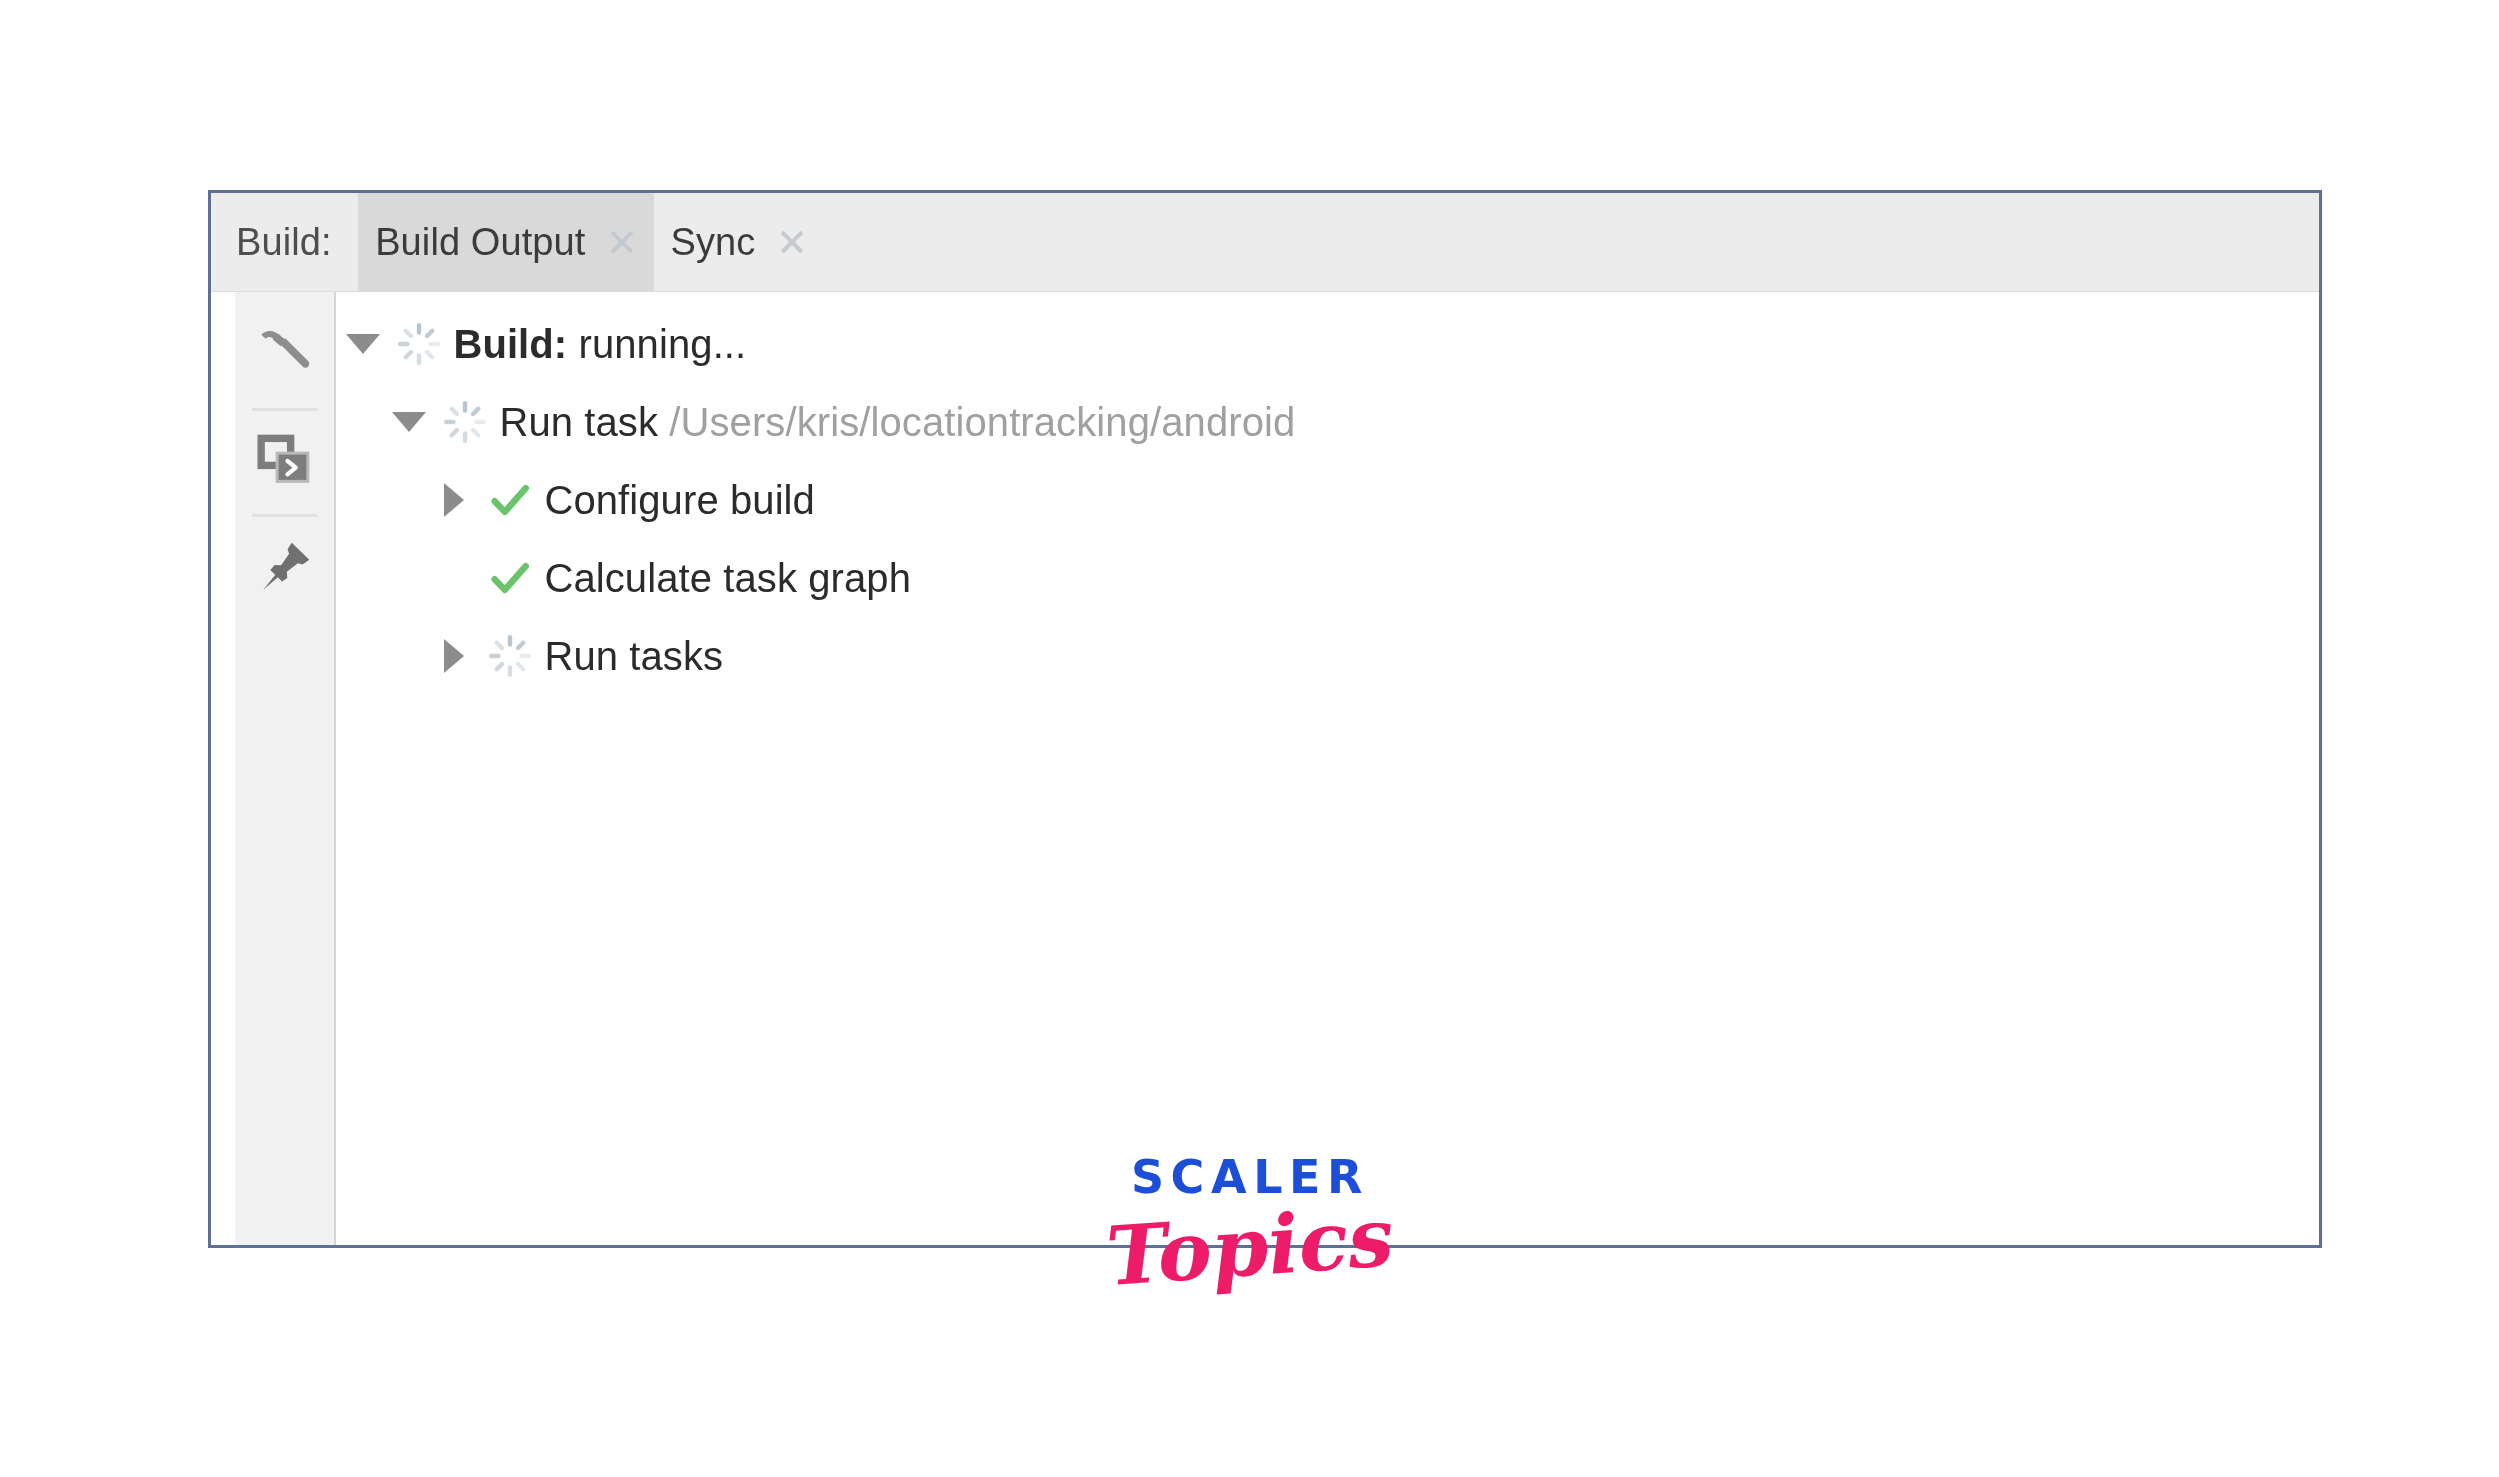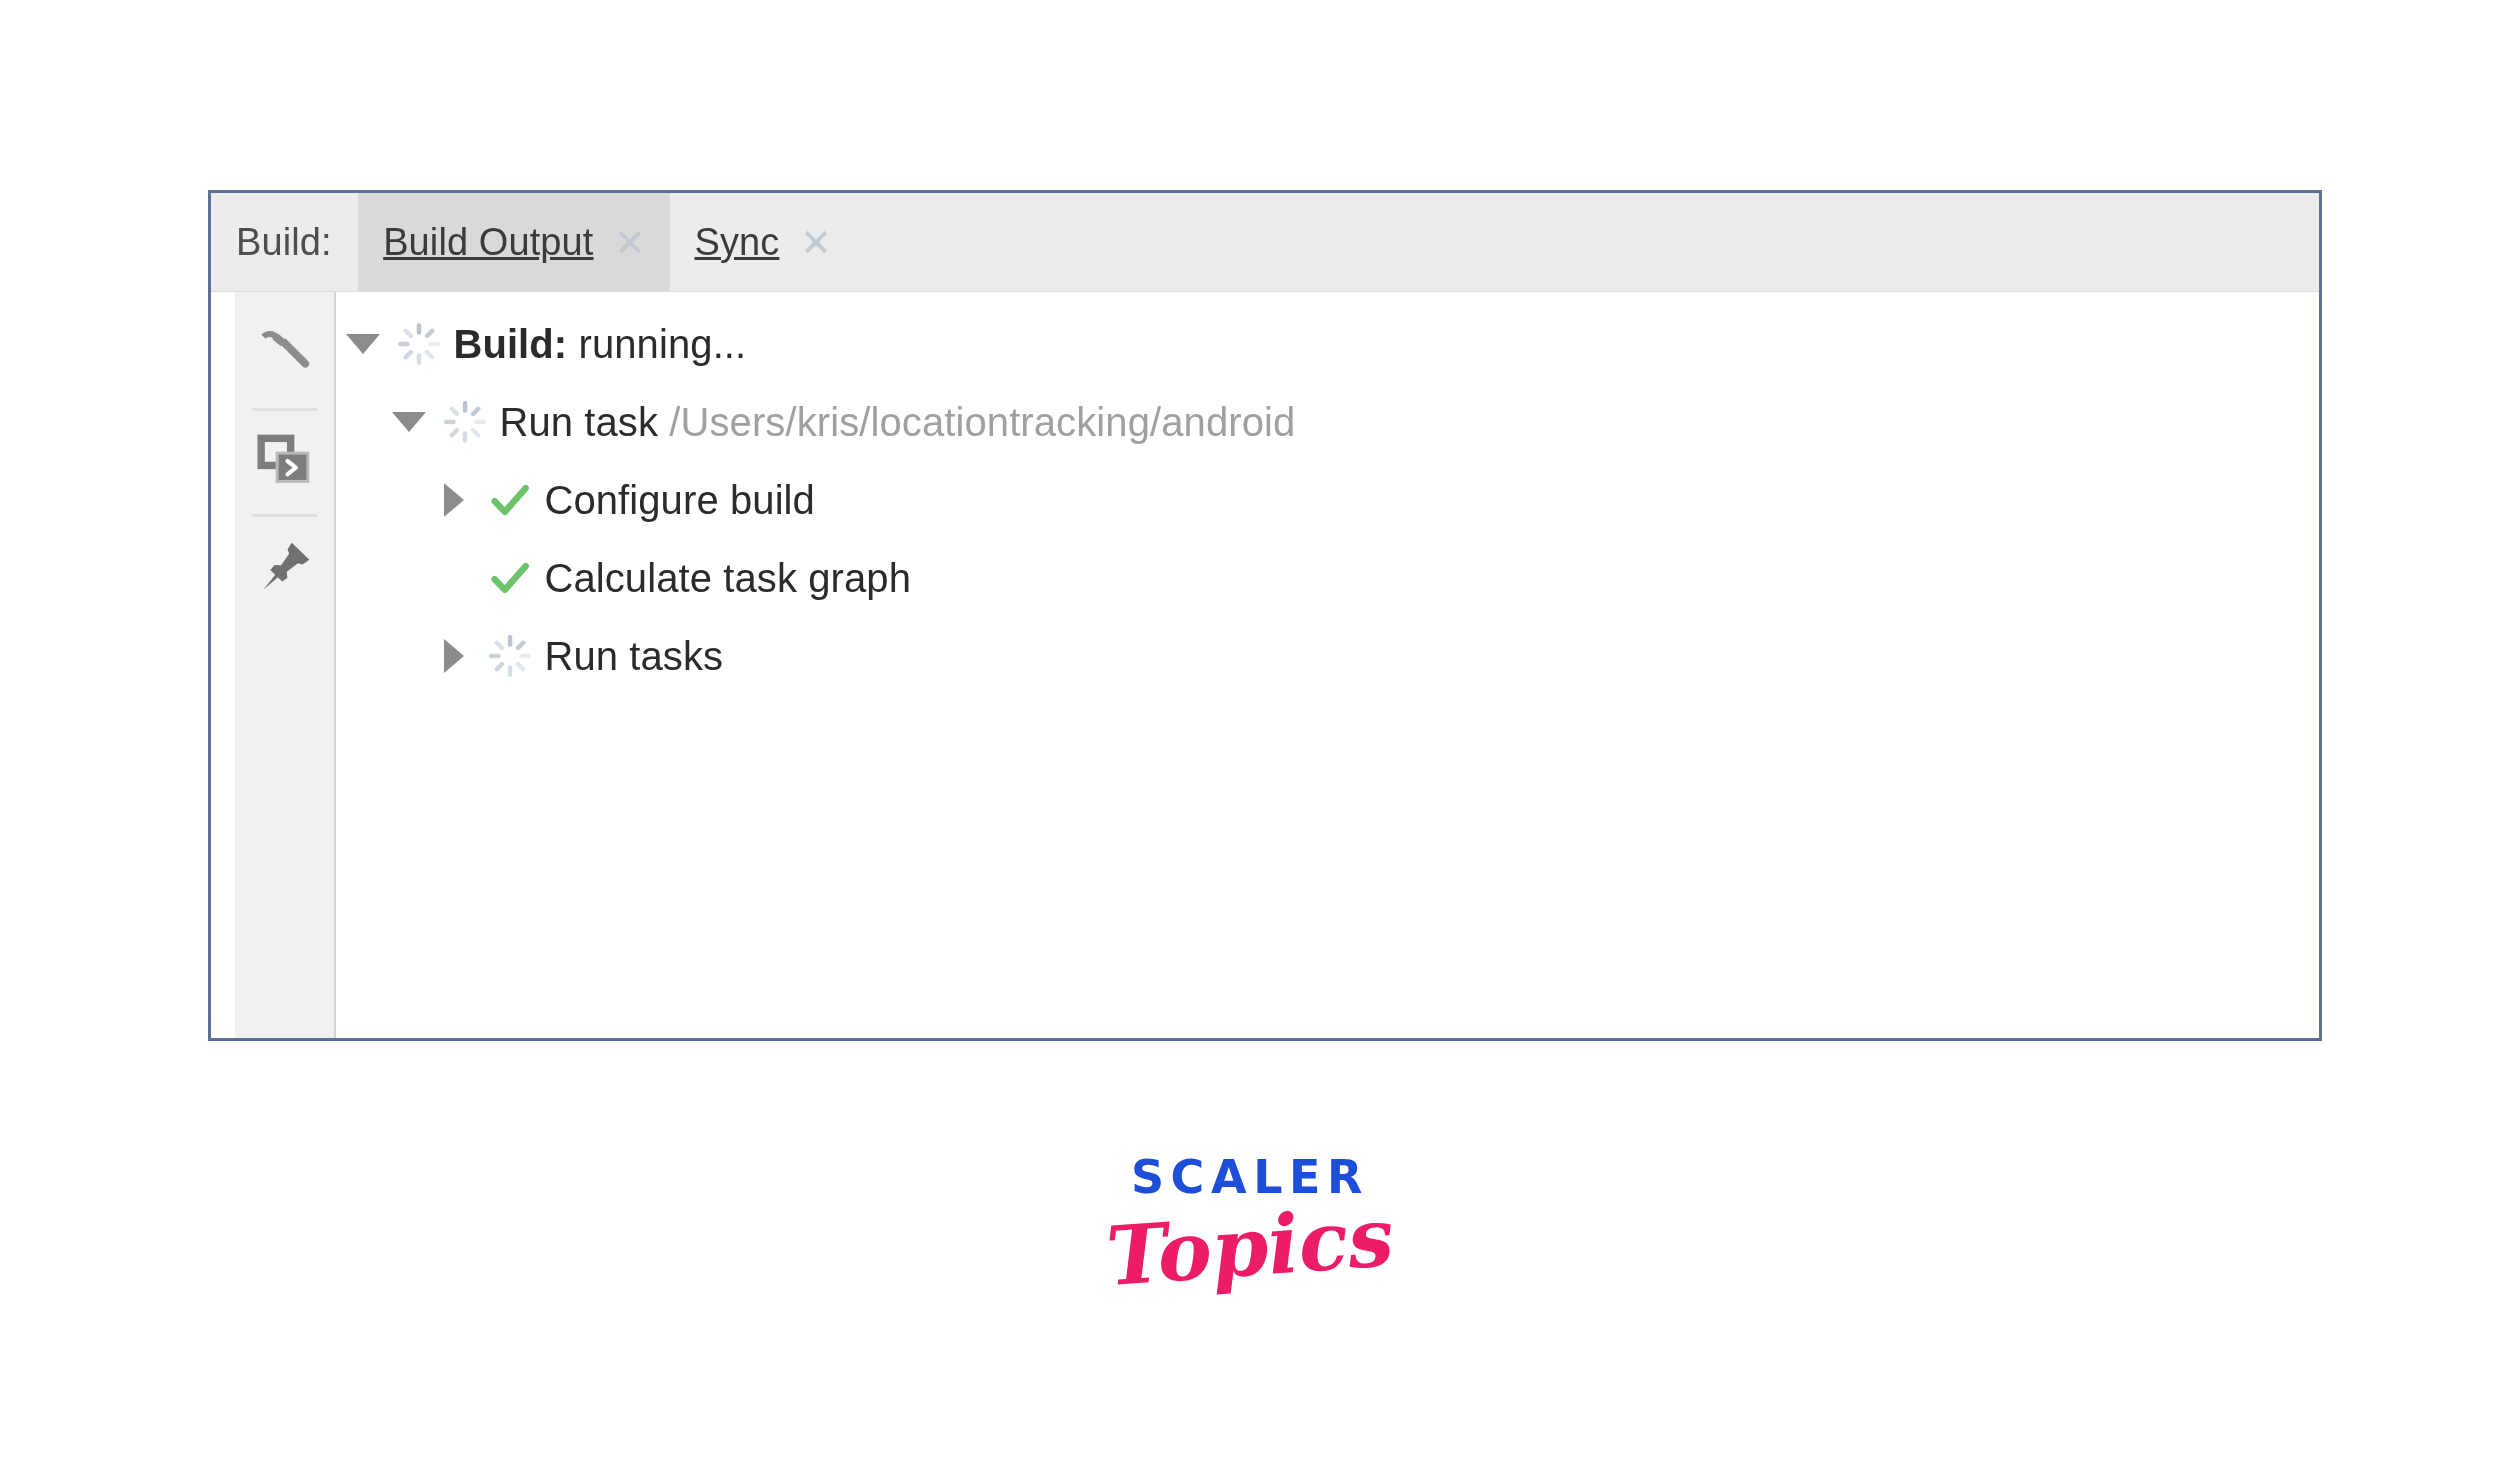--- a/index.html
+++ b/index.html
@@ -14,21 +14,21 @@
     position: relative;
     overflow: hidden;
   }
 
   
   .build-window {
     position: absolute;
     left: 208px;
     top: 190px;
     width: 2114px;
-    height: 851px;
+    height: 1058px;
     border: 3.7px solid #5e7096;
     box-sizing: border-box;
     background: #ffffff;
   }
 
   
   .tab-strip {
     position: relative;
     height: 98px;
     background: #ececec;
@@ -42,26 +42,25 @@
     padding: 0 26.5px 0 25px;
     font-size: 38px;
     color: #4e4e4e;
     letter-spacing: 0.1px;
     background: #ececec;
     white-space: nowrap;
   }
   .tab {
     display: flex;
     align-items: center;
-    padding: 0 25px;
+    padding: 0 17px;
     font-size: 38px;
     color: #3b3b3b;
     white-space: nowrap;
     letter-spacing: 0.1px;
-    text-decoration: underline;
   }
   .tab.active {
     background: #d9d9d9;
   }
   .tab .tab-text { padding-right: 22px; }
   .close-x {
     width: 29px;
     height: 29px;
     position: relative;
     flex: 0 0 auto;

